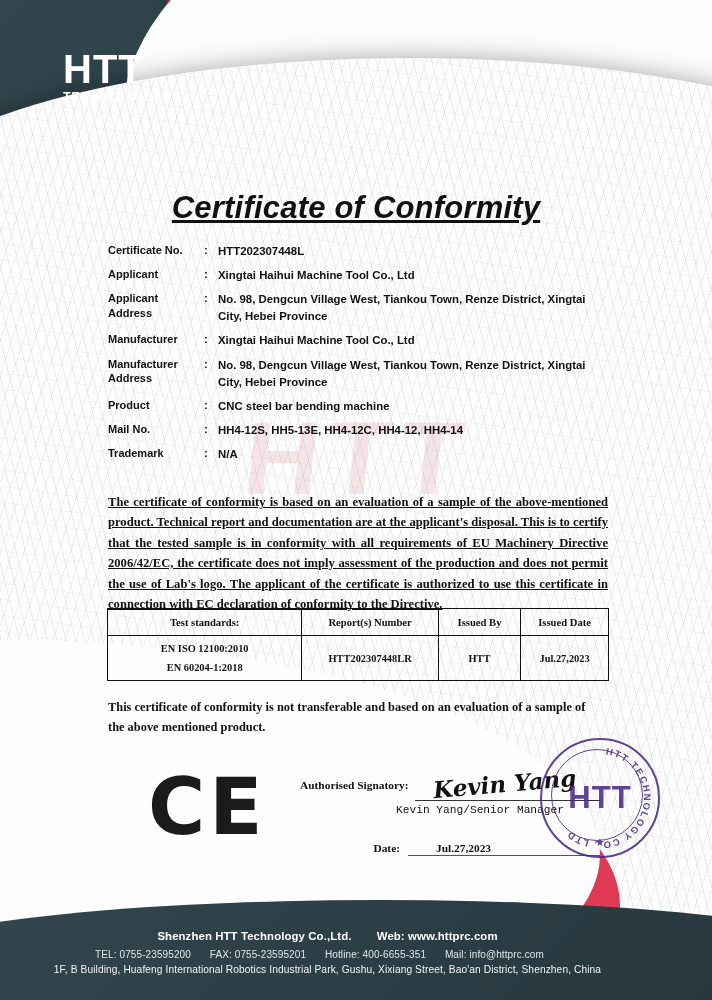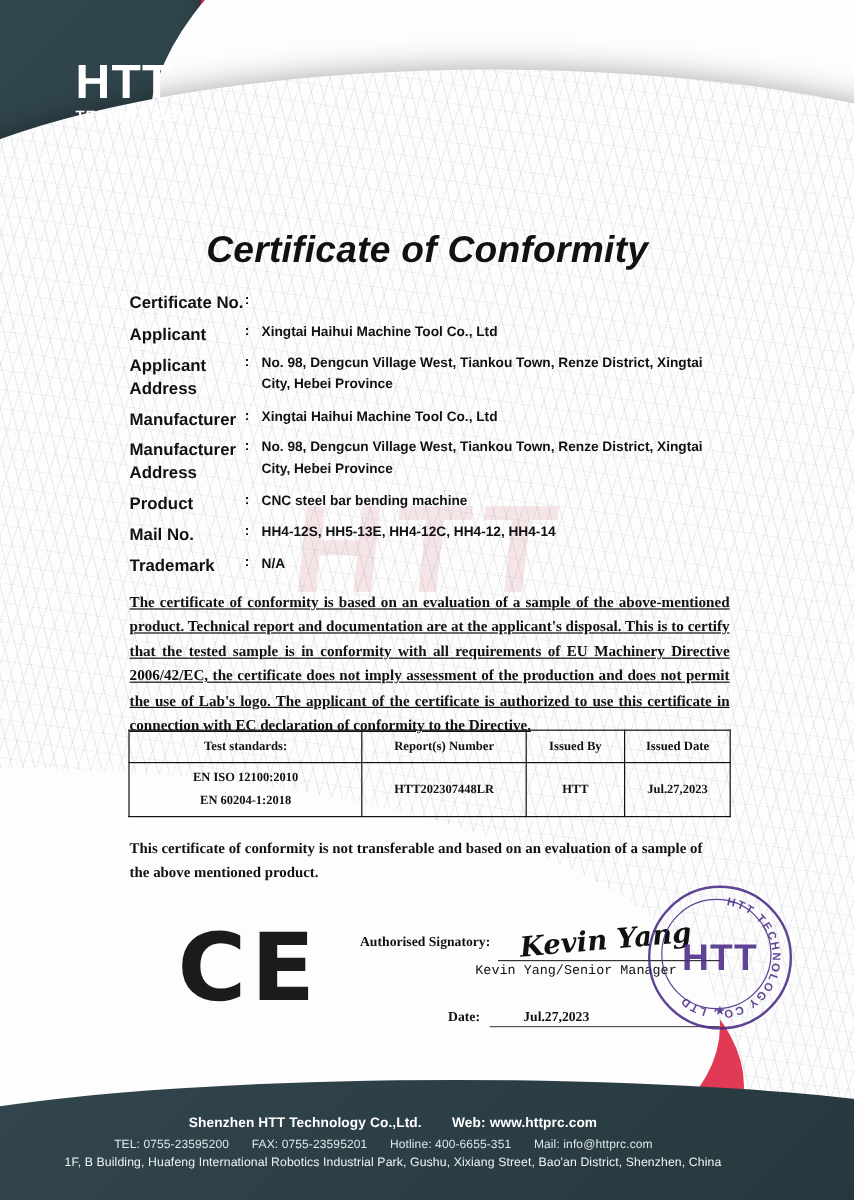--- a/index.html
+++ b/index.html
@@ -73,25 +73,26 @@
   .logo{position:absolute;left:63px;top:50px;color:#fff;z-index:6;}
   .logo-main{font-size:40px;font-weight:bold;letter-spacing:1px;line-height:.95;}
   .logo-sub{font-size:12.5px;font-weight:bold;letter-spacing:.6px;margin-top:2px;}
 
   
   .content{position:absolute;left:0;top:0;width:712px;height:1000px;z-index:5;}
   .title{
     position:absolute;left:0;top:190px;width:712px;text-align:center;
     font-size:31px;font-weight:bold;font-style:italic;color:#111;
     letter-spacing:.2px;
+    text-decoration:underline;
   }
 
   .fields{position:absolute;left:108px;top:243px;width:500px;}
   .frow{display:flex;align-items:flex-start;margin-bottom:7px;}
-  .flabel{width:96px;flex:0 0 96px;font-size:14px;font-weight:bold;color:#111;line-height:1.35;}
+  .flabel{width:96px;flex:0 0 96px;font-size:11px;font-weight:bold;color:#111;line-height:1.35;}
   .fcolon{width:14px;flex:0 0 14px;font-size:11.4px;font-weight:bold;color:#111;line-height:1.35;}
   .fval{flex:1;font-size:11.4px;font-weight:bold;color:#111;line-height:1.5;}
 
   .body-para{
     position:absolute;left:108px;top:492px;width:500px;
     font-family:"Liberation Serif", serif;
     font-size:12.6px;font-weight:bold;color:#111;
     line-height:1.62;text-align:justify;text-decoration:underline;
   }
 
@@ -207,20 +208,21 @@
   </div>
 
   <div class="content">
 
     <div class="title">Certificate of Conformity</div>
 
     <div class="fields">
       <div class="frow">
         <div class="flabel">Certificate No.</div>
         <div class="fcolon">:</div>
+        <div class="fval">HTT202307448L</div>
       </div>
       <div class="frow">
         <div class="flabel">Applicant</div>
         <div class="fcolon">:</div>
         <div class="fval">Xingtai Haihui Machine Tool Co., Ltd</div>
       </div>
       <div class="frow">
         <div class="flabel">Applicant Address</div>
         <div class="fcolon">:</div>
         <div class="fval">No. 98, Dengcun Village West, Tiankou Town, Renze District, Xingtai City, Hebei Province</div>

